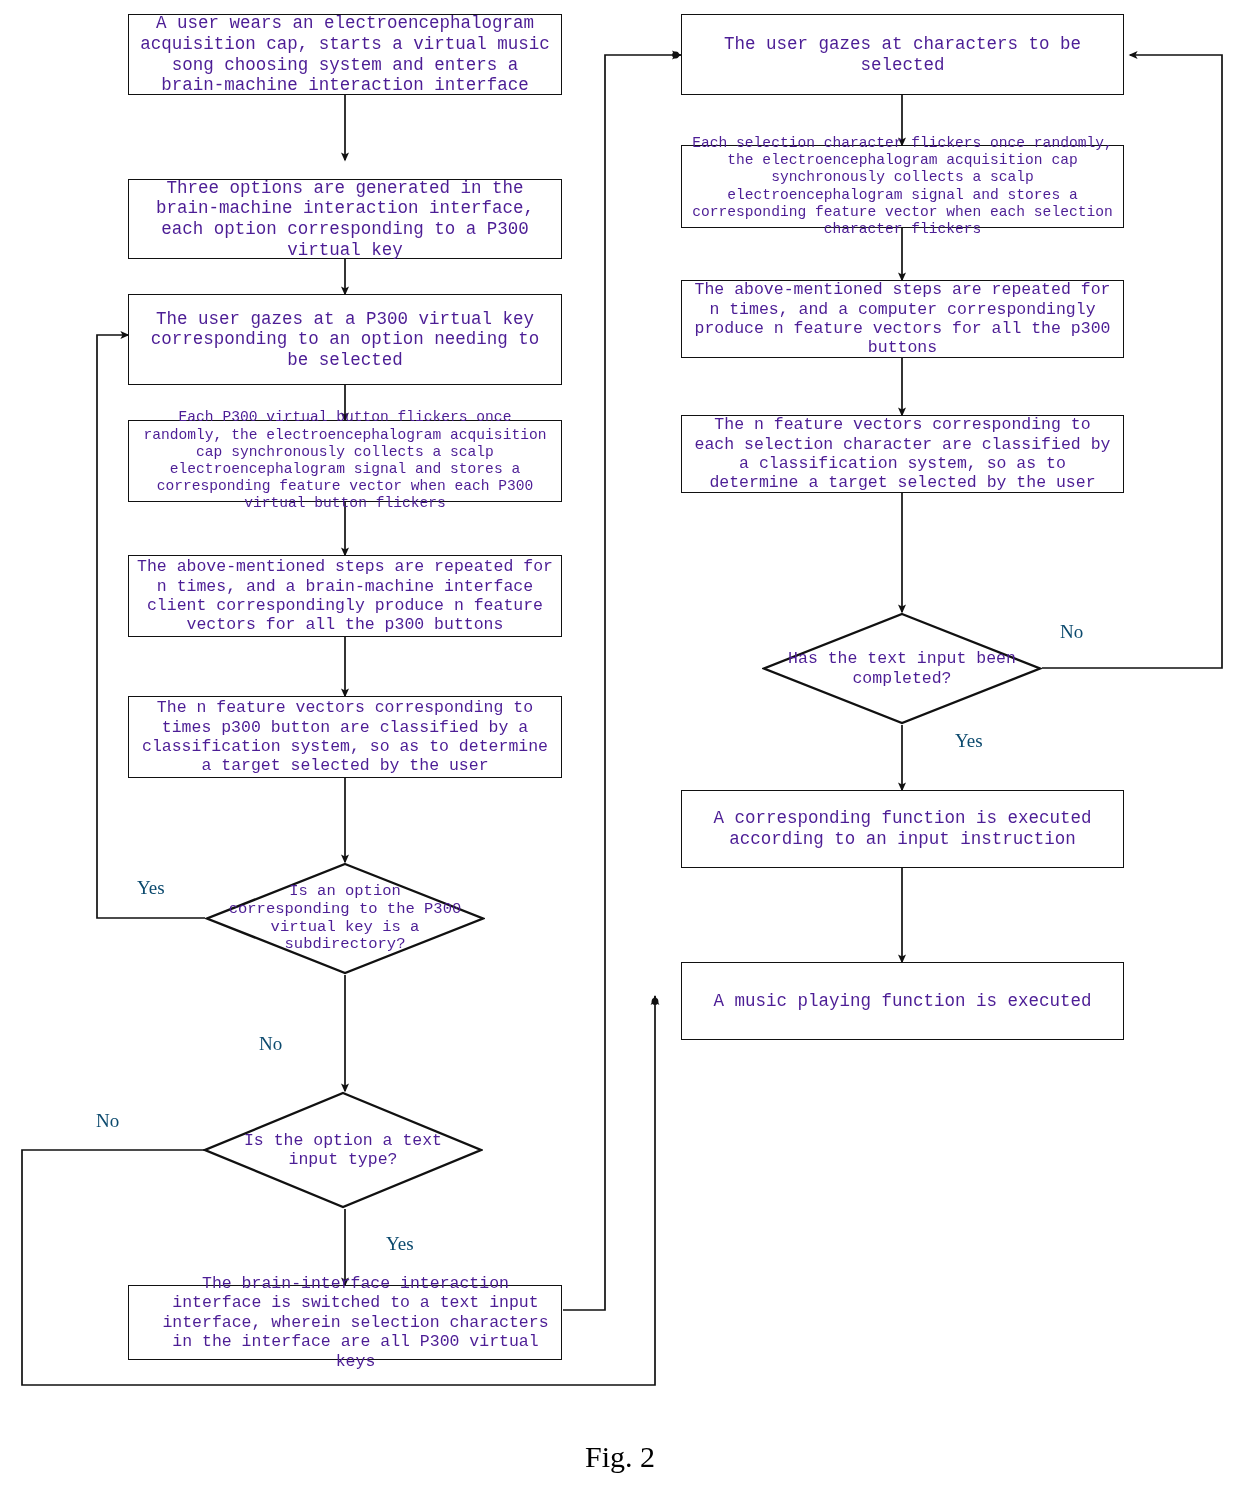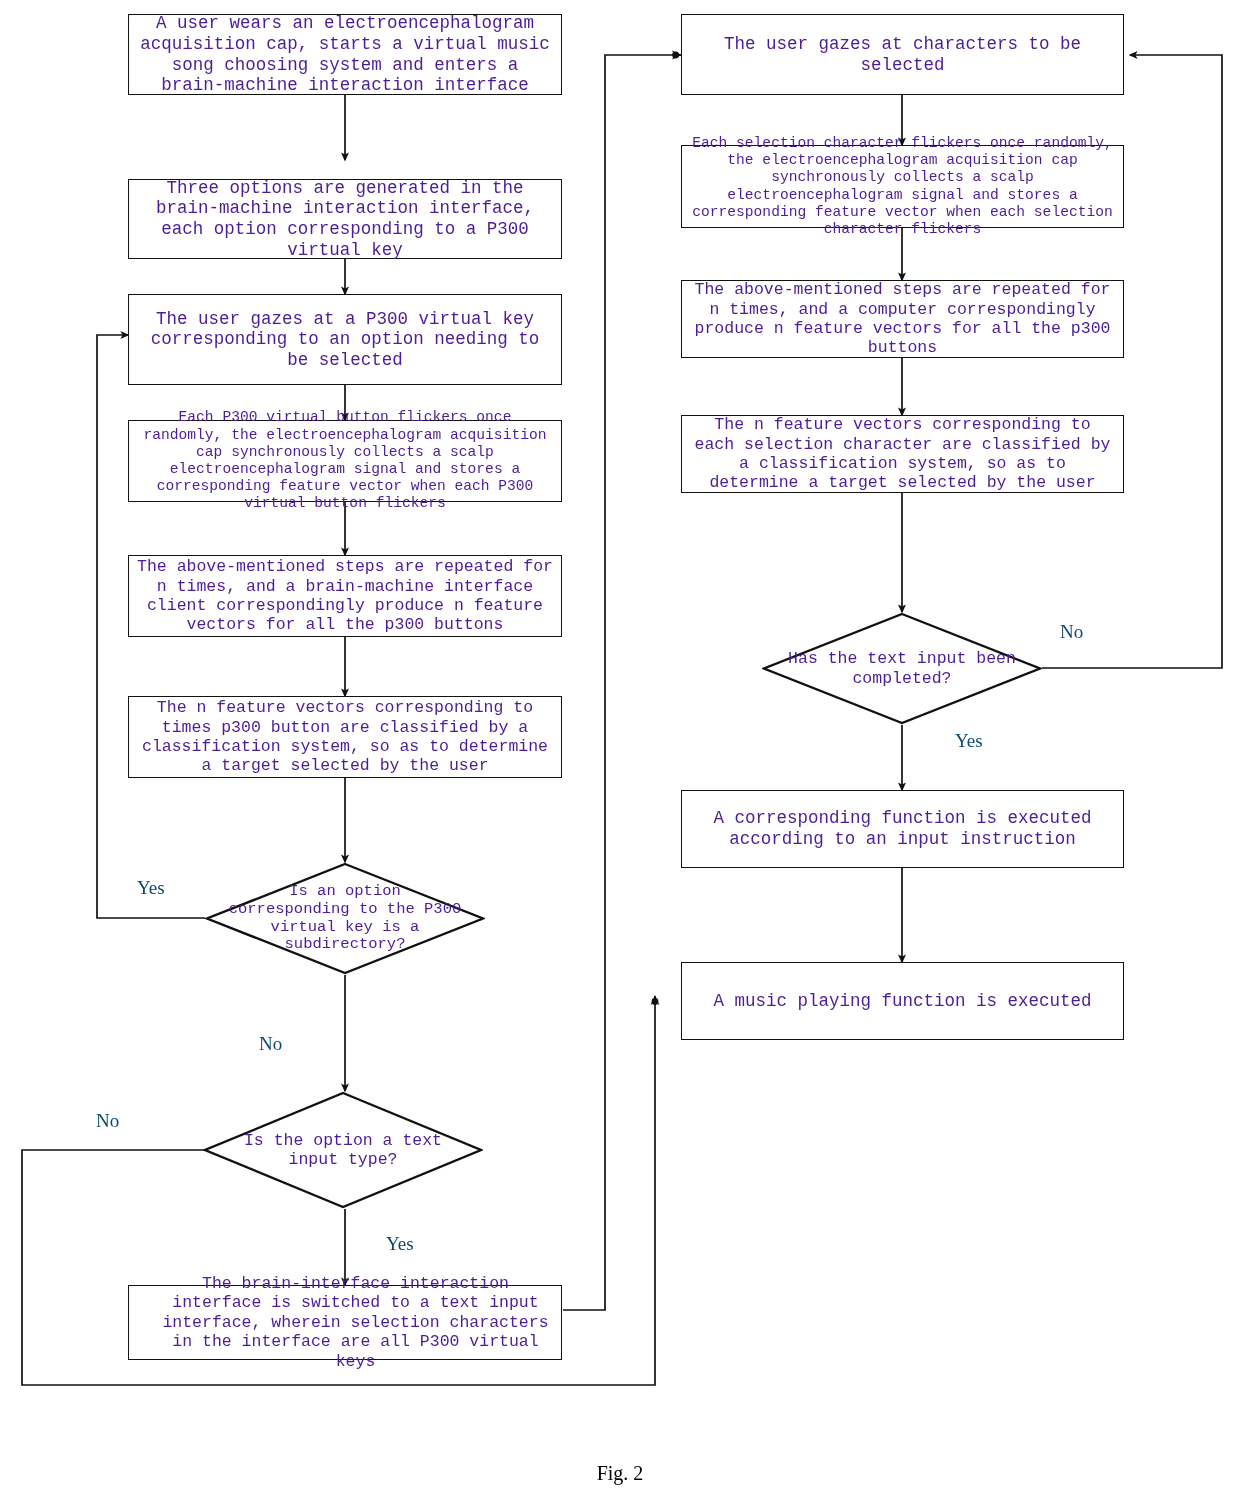--- a/index.html
+++ b/index.html
@@ -67,21 +67,21 @@
   .caption {
     position: absolute;
     text-align: center;
     color: #000;
   }
   .fs17 { font-size: 17.5px; }
   .fs16 { font-size: 16.5px; }
   .fs15 { font-size: 15.5px; }
   .fs14 { font-size: 14.6px; }
   .fs19 { font-size: 19px; }
-  .fs28 { font-size: 20px; margin-top: 22px; }
+  .fs28 { font-size: 30px; }
 </style>
 </head>
 <body>
 
 <div id="canvas">
 
   <svg class="connectors" viewBox="0 0 1240 1498" xmlns="http://www.w3.org/2000/svg">
     <defs>
       <marker id="arr" markerWidth="11" markerHeight="11" refX="7.6" refY="4" orient="auto" markerUnits="userSpaceOnUse">
         <path d="M0,0 L9,4 L0,8 L2.2,4 z" fill="#111111"></path>

